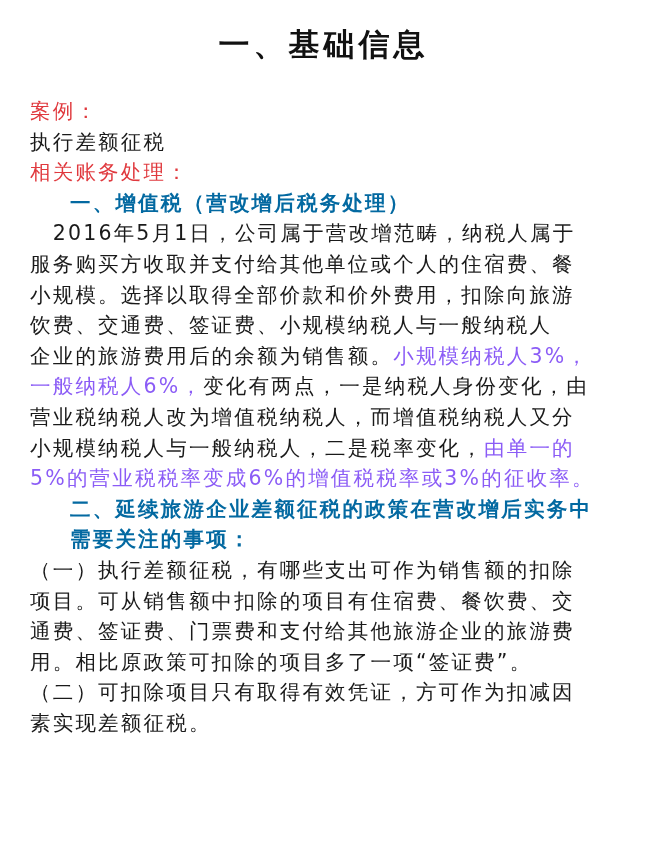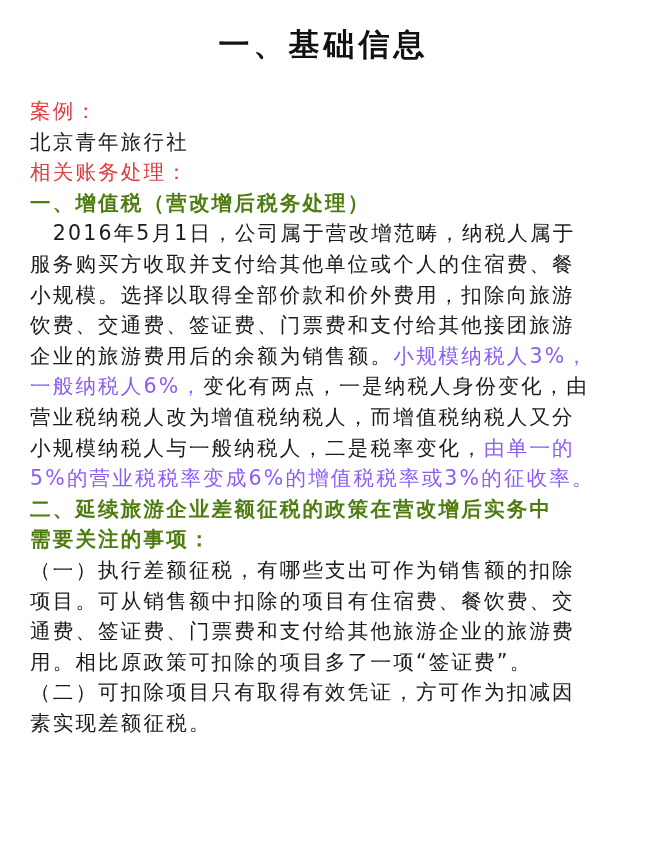--- a/index.html
+++ b/index.html
@@ -4,38 +4,38 @@
 <style>
   html, body { margin:0; padding:0; background:#ffffff; }
   body { width:647px; height:843px; overflow:hidden; position:relative;
          font-family:"DejaVu Sans", "Liberation Sans", sans-serif; color:#1a1a1a; }
   .title { position:absolute; top:24px; left:0; width:647px; text-align:center;
            font-size:31px; font-weight:bold; letter-spacing:4px; color:#111; }
   .content { position:absolute; top:96px; left:30px; width:600px; }
   .line { font-size:20.5px; line-height:30.6px; height:30.6px; white-space:nowrap;
           letter-spacing:2.2px; }
   .red { color:#e0393e; font-weight:normal; }
-  .bold { font-weight:bold; color:#4d7c0f; }
+  .bold { font-weight:bold; color:#0369a1;margin-left:40px; }
   .blue { color:#8b5cf6; }
 </style>
 </head>
 <body>
 
 <div class="title">一、基础信息</div>
 
 <div class="content">
   <div class="line red">案例：</div>
-  <div class="line">北京青年旅行社</div>
+  <div class="line">执行差额征税</div>
   <div class="line red">相关账务处理：</div>
 
   <div class="line bold">一、增值税（营改增后税务处理）</div>
   <div class="line">　2016年5月1日，公司属于营改增范畴，纳税人属于</div>
   <div class="line">服务购买方收取并支付给其他单位或个人的住宿费、餐</div>
   <div class="line">小规模。选择以取得全部价款和价外费用，扣除向旅游</div>
-  <div class="line">饮费、交通费、签证费、门票费和支付给其他接团旅游</div>
+  <div class="line">饮费、交通费、签证费、小规模纳税人与一般纳税人</div>
   <div class="line">
     <span>企业的旅游费用后的余额为销售额。</span><span class="blue">小规模纳税人3%，</span>
   </div>
   <div class="line">
     <span class="blue">一般纳税人6%，</span><span>变化有两点，一是纳税人身份变化，由</span>
   </div>
   <div class="line">营业税纳税人改为增值税纳税人，而增值税纳税人又分</div>
   <div class="line">
     <span>小规模纳税人与一般纳税人，二是税率变化，</span><span class="blue">由单一的</span>
   </div>

